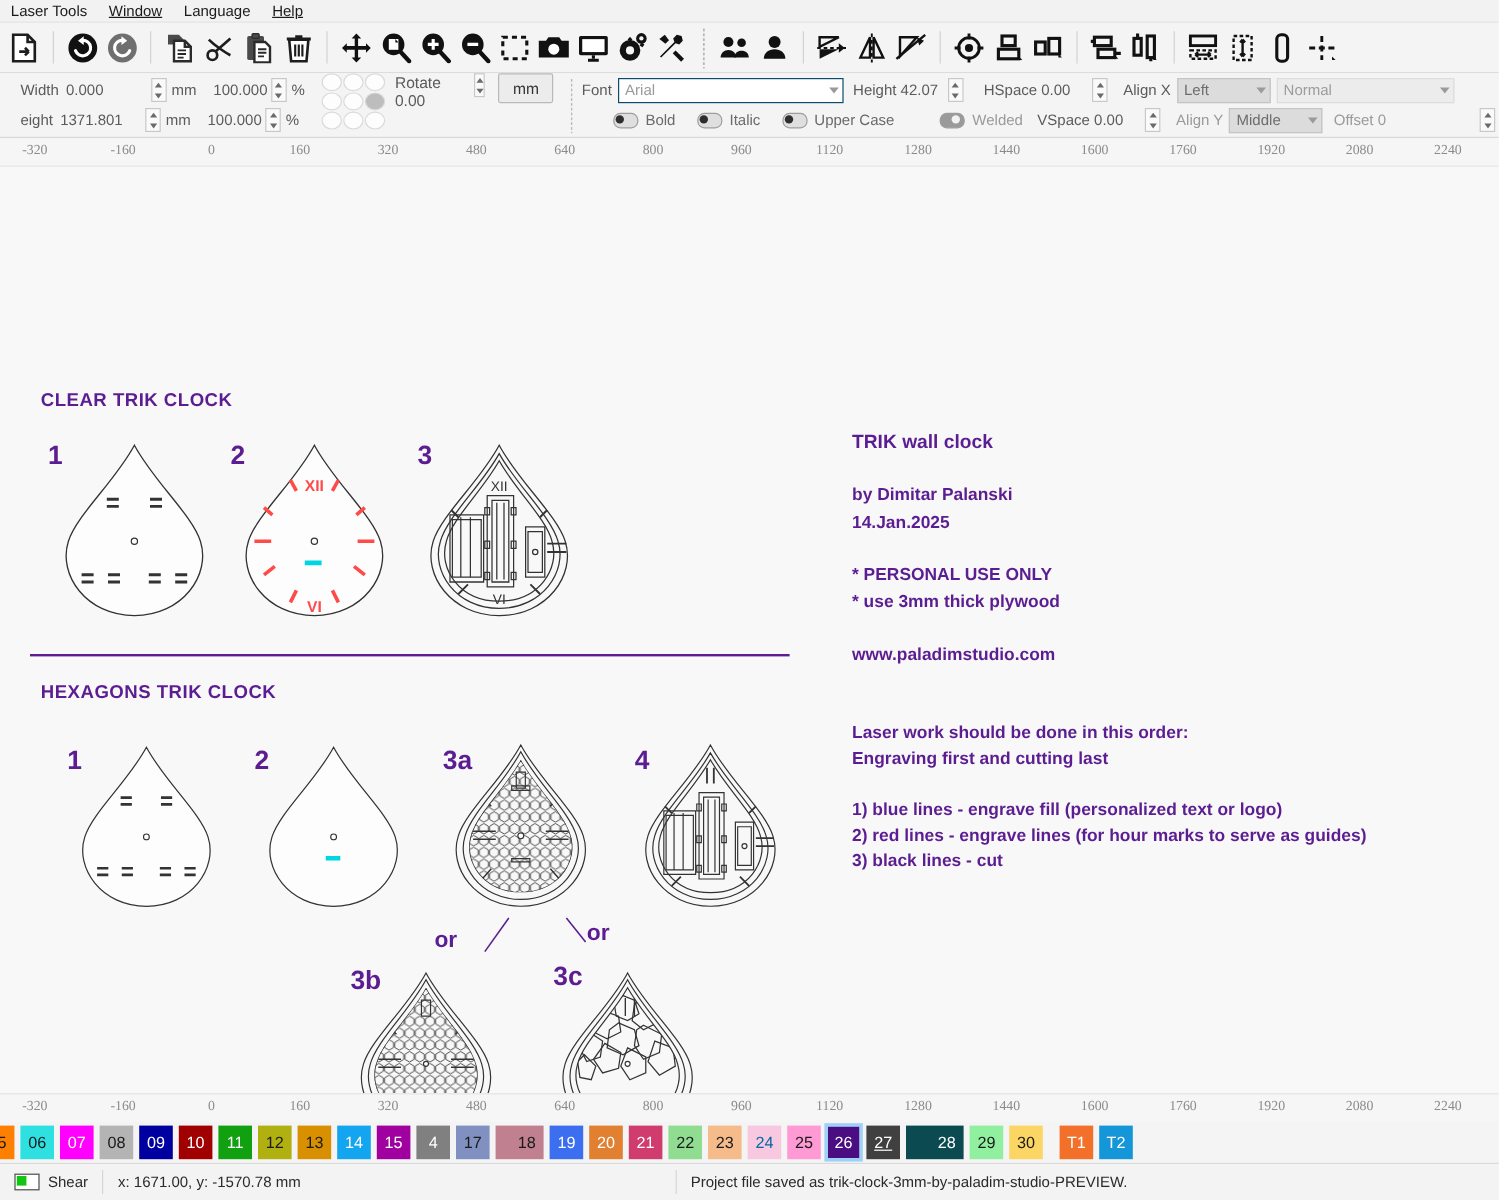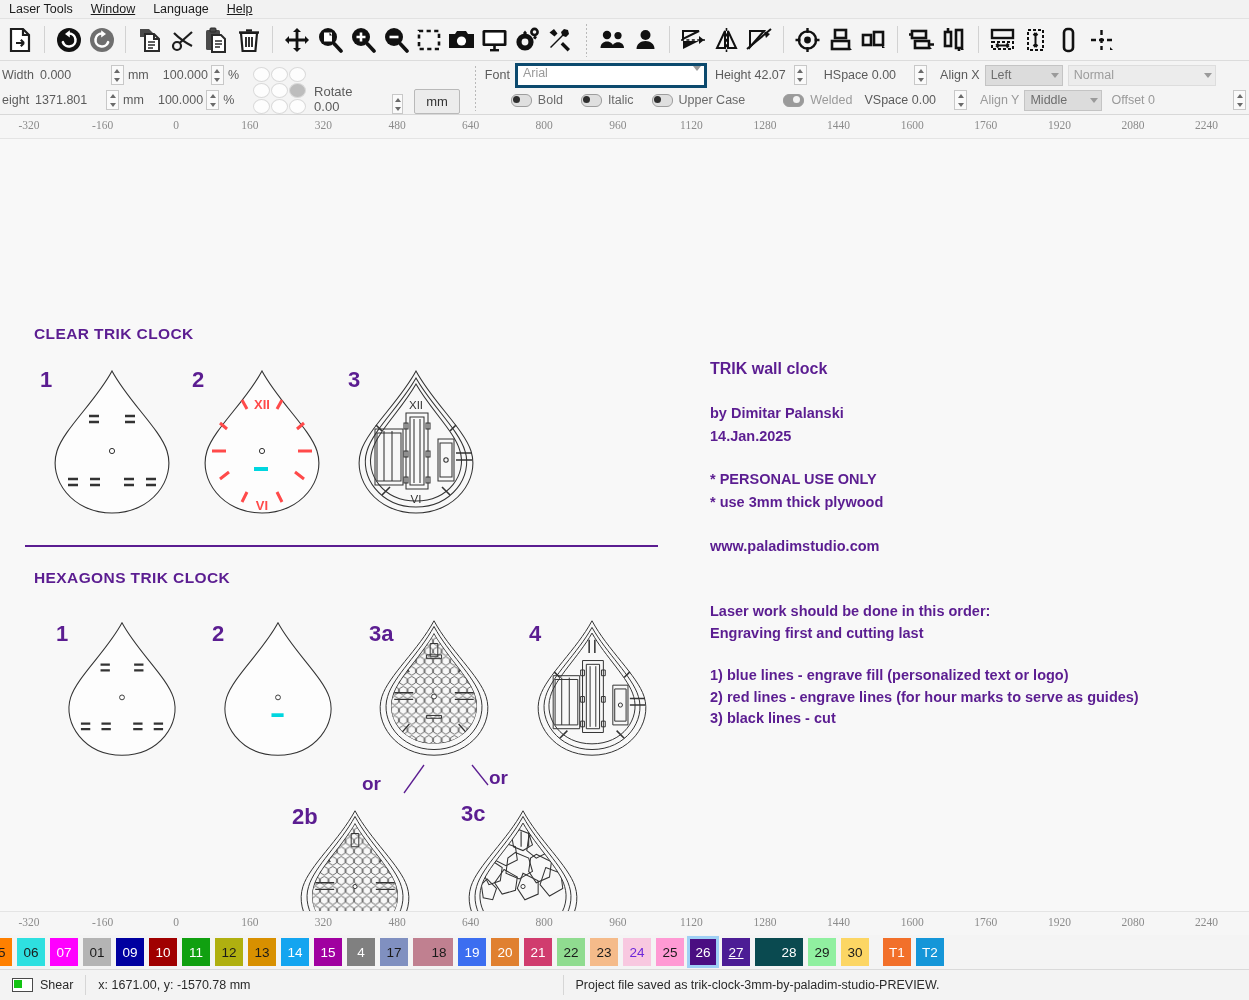--- a/index.html
+++ b/index.html
@@ -22,36 +22,36 @@
   .tb-group{display:flex;align-items:center;height:100%;padding:0 4px;}
   .tb-sep{width:1px;height:27px;background:#d2d2d2;margin:0 3px;}
   .tb-dotsep{width:3px;height:34px;margin:0 4px;
     background-image:radial-gradient(#b9b9b9 38%, transparent 39%);
     background-size:3px 4px;}
   .tb-btn{width:33px;height:34px;display:flex;align-items:center;justify-content:center;border-radius:2px;}
   .tb-btn svg{display:block;}
 
   
   .propbar{height:53px;background:#f4f4f4;display:flex;align-items:stretch;border-bottom:1px solid #d8d8d8;}
-  .prop-left{display:flex;align-items:flex-end;padding-left:0;}
+  .prop-left{display:flex;align-items:flex-start;padding-left:15px;}
   .prop-cols{display:flex;flex-direction:column;justify-content:center;height:100%;}
   .prow{height:25px;display:flex;align-items:center;white-space:nowrap;}
   .plabel{color:#5b5b5b;font-size:12.5px;}
   .pvalue{color:#5b5b5b;font-size:12.5px;}
   .spin{display:inline-flex;flex-direction:column;width:11px;height:18px;margin:0 3px;
         border:1px solid #c8c8c8;background:#fafafa;justify-content:space-around;align-items:center;}
   .spin i{display:block;width:0;height:0;border-left:3px solid transparent;border-right:3px solid transparent;}
   .spin i.up{border-bottom:4px solid #6a6a6a;}
   .spin i.dn{border-top:4px solid #6a6a6a;}
   .unit{color:#5b5b5b;margin:0 4px 0 1px;font-size:12.5px;}
   .anchorgrid{display:grid;grid-template-columns:repeat(3,17px);grid-template-rows:repeat(3,15px);gap:1px;margin:0 8px 0 10px;}
   .anchorgrid span{border:1px solid #dadada;border-radius:50%;background:#fdfdfd;display:block;}
   .anchorgrid span.on{background:#bdbdbd;}
   .mmbtn{border:1px solid #b9b9b9;background:#ececec;padding:4px 11px;font-size:13px;color:#333;border-radius:2px;margin-left:8px;}
-  .fontbox{border:3px solid #0c4a6e;background:#fff;height:19px;width:178px;display:flex;
+  .fontbox{border:1px solid #0c4a6e;background:#fff;height:19px;width:178px;display:flex;align-items:center;
            justify-content:space-between;padding:0 3px 0 5px;color:#9a9a9a;font-size:12.5px;gap:36px;}
   .cbox{border:1px solid #c4c4c4;background:#dcdcdc;height:19px;width:68px;display:flex;align-items:center;
         justify-content:space-between;padding:0 3px 0 5px;color:#6d6d6d;font-size:12.5px;}
   .cbox.wide{width:138px;background:#ececec;color:#9c9c9c;border-color:#dddddd;}
   .caret{width:0;height:0;border-left:4px solid transparent;border-right:4px solid transparent;border-top:5px solid #9a9a9a;}
   .toggle{width:19px;height:11px;border-radius:6px;background:#dfdfdf;border:1px solid #9d9d9d;position:relative;display:inline-block;margin-right:6px;vertical-align:middle;}
   .toggle .knob{position:absolute;top:1px;left:1px;width:7px;height:7px;border-radius:50%;background:#2e2e2e;}
   .toggle.on{background:#9a9a9a;}
   .toggle.on .knob{left:9px;background:#f2f2f2;}
   .tglabel{color:#6a6a6a;font-size:12.5px;margin-right:18px;}
@@ -614,21 +614,21 @@
       </g>
     </svg>
 
     <div class="lbl" style="left:362px;top:634px;font-size:19px">or</div>
     <div class="lbl" style="left:489px;top:628px;font-size:19px">or</div>
     <svg style="position:absolute;left:380px;top:612px" width="130" height="50">
       <path d="M24 42 L 44 14" stroke="#5b1d91" stroke-width="1.3" fill="none"></path>
       <path d="M108 34 L 92 14" stroke="#5b1d91" stroke-width="1.3" fill="none"></path>
     </svg>
 
-    <div class="lbl num" style="left:292px;top:665px">2b</div>
+    <div class="lbl num" style="left:292px;top:665px">3b</div>
     <div class="lbl num" style="left:461px;top:662px">3c</div>
 
     <svg style="position:absolute;left:293px;top:668px" width="124" height="142" viewBox="0 0 128 150">
       <defs>
         <pattern id="hexpat2" width="9" height="10.4" patternUnits="userSpaceOnUse">
           <path d="M4.5 0.4 8.4 2.7v4.6L4.5 9.6 0.6 7.3V2.7z" fill="none" stroke="#444" stroke-width="0.8"></path>
         </pattern>
         <clipPath id="clipB">
             <path d="M64 17 C 78 42, 103 65, 108 84 C 115 107, 97 134, 64 134 C 31 134, 13 107, 20 84 C 25 65, 50 42, 64 17 Z"></path>
           </clipPath>
@@ -704,40 +704,40 @@
       <span style="left: 985.8px;">1760</span>
       <span style="left: 1059.4px;">1920</span>
       <span style="left: 1133px;">2080</span>
       <span style="left: 1206.6px;">2240</span>
     </div>
 
   <div class="palette" id="palette">
       <div class="swatch" style="background: rgb(255, 128, 0); color: rgb(26, 26, 26); margin-left: -16px;">05</div>
       <div class="swatch" style="background: rgb(46, 224, 224); color: rgb(26, 26, 26);">06</div>
       <div class="swatch" style="background: rgb(255, 0, 255); color: rgb(255, 255, 255);">07</div>
-      <div class="swatch" style="background: rgb(180, 180, 180); color: rgb(26, 26, 26);">01</div>
+      <div class="swatch" style="background: rgb(180, 180, 180); color: rgb(26, 26, 26);">08</div>
       <div class="swatch" style="background: rgb(0, 0, 160); color: rgb(255, 255, 255);">09</div>
       <div class="swatch" style="background: rgb(160, 0, 0); color: rgb(255, 255, 255);">10</div>
       <div class="swatch" style="background: rgb(16, 160, 16); color: rgb(255, 255, 255);">11</div>
       <div class="swatch" style="background: rgb(176, 176, 16); color: rgb(26, 26, 26);">12</div>
       <div class="swatch" style="background: rgb(216, 144, 0); color: rgb(26, 26, 26);">13</div>
       <div class="swatch" style="background: rgb(20, 165, 240); color: rgb(255, 255, 255);">14</div>
       <div class="swatch" style="background: rgb(160, 0, 160); color: rgb(255, 255, 255);">15</div>
       <div class="swatch" style="background: rgb(128, 128, 128); color: rgb(255, 255, 255);">4</div>
       <div class="swatch" style="background: rgb(128, 144, 192); color: rgb(26, 26, 26);">17</div>
       <div class="swatch" style="background: rgb(192, 128, 144); color: rgb(26, 26, 26); padding-left: 12px;">18</div>
       <div class="swatch" style="background: rgb(60, 110, 240); color: rgb(255, 255, 255);">19</div>
       <div class="swatch" style="background: rgb(224, 128, 48); color: rgb(255, 255, 255);">20</div>
       <div class="swatch" style="background: rgb(208, 60, 110); color: rgb(255, 255, 255);">21</div>
       <div class="swatch" style="background: rgb(144, 220, 144); color: rgb(26, 26, 26);">22</div>
       <div class="swatch" style="background: rgb(245, 187, 138); color: rgb(26, 26, 26);">23</div>
-      <div class="swatch" style="background: rgb(248, 200, 224); color: #6d28d9;">24</div>
+      <div class="swatch" style="background: rgb(248, 200, 224); color: #0369a1;">24</div>
       <div class="swatch" style="background: rgb(255, 154, 212); color: rgb(26, 26, 26);">25</div>
       <div class="swatch sel" style="background: rgb(75, 14, 130); color: rgb(255, 255, 255);">26</div>
-      <div class="swatch" style="background: #4c1d95; color: rgb(255, 255, 255); text-decoration: underline;">27</div>
+      <div class="swatch" style="background: #404040; color: rgb(255, 255, 255); text-decoration: underline;">27</div>
       <div class="swatch" style="background: rgb(10, 74, 80); color: rgb(255, 255, 255); padding-left: 20px;">28</div>
       <div class="swatch" style="background: rgb(144, 240, 160); color: rgb(26, 26, 26);">29</div>
       <div class="swatch" style="background: rgb(252, 214, 100); color: rgb(26, 26, 26);">30</div>
       <div class="pal-gap"></div>
       <div class="swatch" style="background: rgb(242, 112, 42); color: rgb(255, 255, 255);">T1</div>
       <div class="swatch" style="background: rgb(21, 150, 216); color: rgb(255, 255, 255);">T2</div>
     </div>
 
   <div class="status">
     <div class="cell">

